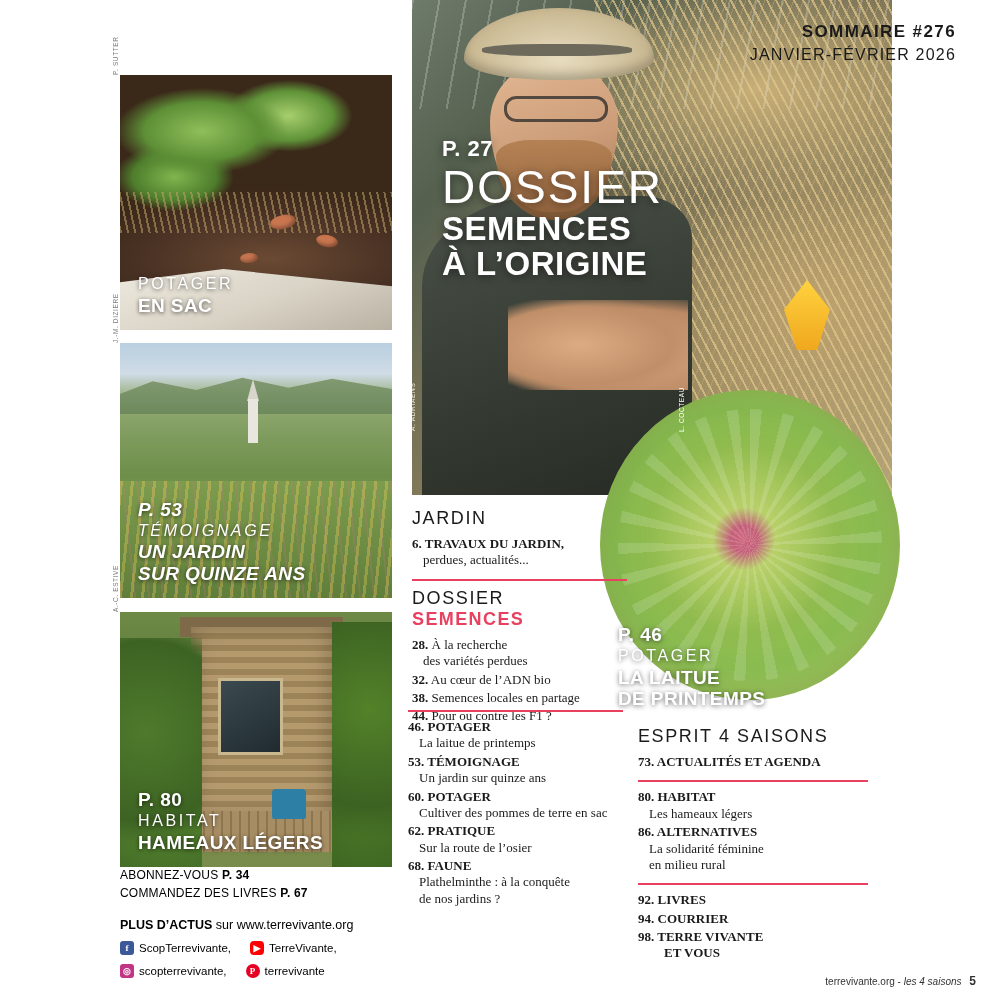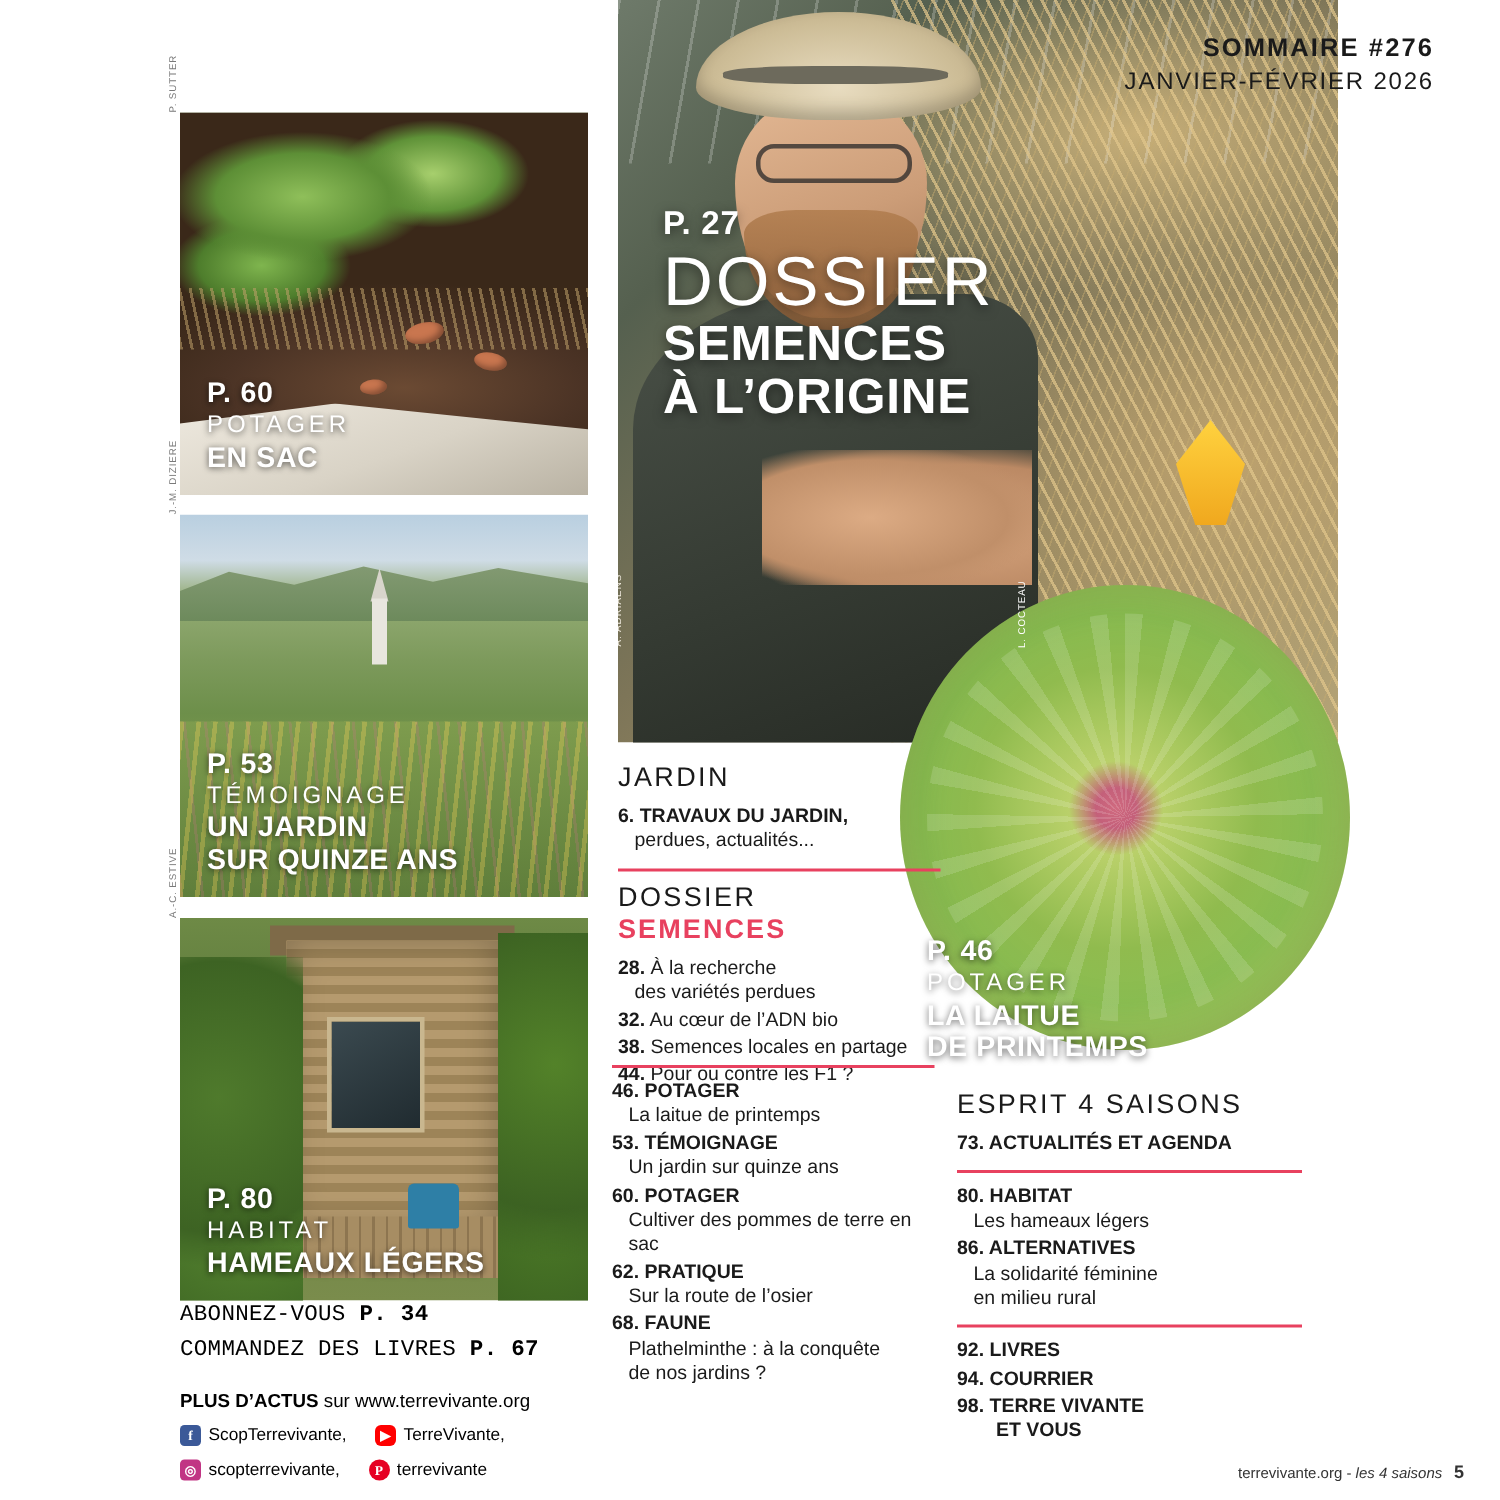--- a/index.html
+++ b/index.html
@@ -42,21 +42,21 @@
   #photo1 .t1 { left:150px; top:140px; width:26px; height:14px; transform: rotate(-12deg); }
   #photo1 .t2 { left:196px; top:160px; width:22px; height:12px; transform: rotate(10deg); }
   #photo1 .t3 { left:120px; top:178px; width:18px; height:10px; transform: rotate(-5deg); }
   #photo1 .sack {
     position:absolute; left:0; bottom:0; width:100%; height:26%;
     background: linear-gradient(160deg, #efeae0 0%, #d9d3c6 55%, #b9b2a3 100%);
     clip-path: polygon(0 28%, 38% 8%, 100% 34%, 100% 100%, 0 100%);
   }
 
   
-  #photo2 { left:120px; top:343px; width:272px; height:255px; }
+  #photo2 { left:120px; top:343px; width:272px; height:255px;font-style:italic; }
   #photo2 .bg {
     position:absolute; inset:0;
     background:
       linear-gradient(#b9cfe0 0%, #cfdce6 12%, #93ab74 22%, #7d9a5c 38%, #6d8f4a 52%, #7d9b4f 66%, #93a95c 80%, #86a050 100%);
   }
   #photo2 .hills {
     position:absolute; left:0; right:0; top:8%; height:20%;
     background: linear-gradient(#8ba07b, #6d8a5c);
     clip-path: polygon(0 60%, 12% 35%, 28% 52%, 45% 28%, 62% 48%, 78% 30%, 100% 50%, 100% 100%, 0 100%);
   }
@@ -226,31 +226,31 @@
   }
   #lettuce-cap { position:absolute; left:618px; top:625px; color:#fff; text-shadow:0 1px 5px rgba(0,0,0,.6); }
 
   
   .toc { position:absolute; font-size:13px; color:#1a1a1a; }
   .toc .sec-head {
     font-size:18px; letter-spacing:1.6px; font-weight:400; color:#1a1a1a;
   }
   .toc .pink { color:#e8415f; font-weight:bold; font-size:18px; letter-spacing:1.4px; }
   .rule { height:2px; background:#e8415f; margin:10px 0 7px 0; }
-  .entry { margin-bottom:2px; line-height:1.26; }
+  .entry { margin-bottom:2px; line-height:1.26;font-family:Liberation Serif, serif; }
   .entry b { font-weight:bold; }
   .sub { padding-left:11px; line-height:1.26; }
 
   #col-a { left:412px; top:508px; width:215px; }
   #col-b { left:408px; top:710px; width:215px; }
   #col-c { left:638px; top:726px; width:230px; }
 
   
   #bottom-info { position:absolute; left:120px; top:866px; width:290px; }
-  #bottom-info .ab { font-size:15px; line-height:1.5; letter-spacing:.2px;font-family:Liberation Mono, monospace; }
+  #bottom-info .ab { font-size:12px; line-height:1.5; letter-spacing:.2px; }
   #bottom-info .ab b { font-weight:bold; }
   #bottom-info .plus { margin-top:16px; font-size:12.5px; }
   #bottom-info .plus b { font-weight:bold; }
   .social-row { display:flex; align-items:center; gap:5px; margin-top:9px; font-size:11.5px; }
   .social-row .gap { width:9px; }
   .sicon {
     display:inline-block; width:14px; height:14px; border-radius:3px;
     color:#fff; font-size:9px; font-weight:bold; text-align:center; line-height:14px;
     font-family:"Liberation Serif", serif;
   }
@@ -297,21 +297,20 @@
   </div>
 
   <div id="photo1" class="photo-block">
     <div class="bg"></div>
     <div class="straw"></div>
     <div class="tuber t1"></div>
     <div class="tuber t2"></div>
     <div class="tuber t3"></div>
     <div class="sack"></div>
     <div class="photo-caption">
-      <div class="cap-page">P. 60</div>
       <div class="cap-rub">POTAGER</div>
       <div class="cap-title">EN SAC</div>
     </div>
   </div>
   <div class="photo-credit" style="left:112px; top:75px;">P. SUTTER</div>
 
   <div id="photo2" class="photo-block">
     <div class="bg"></div>
     <div class="hills"></div>
     <div class="spire"></div>

